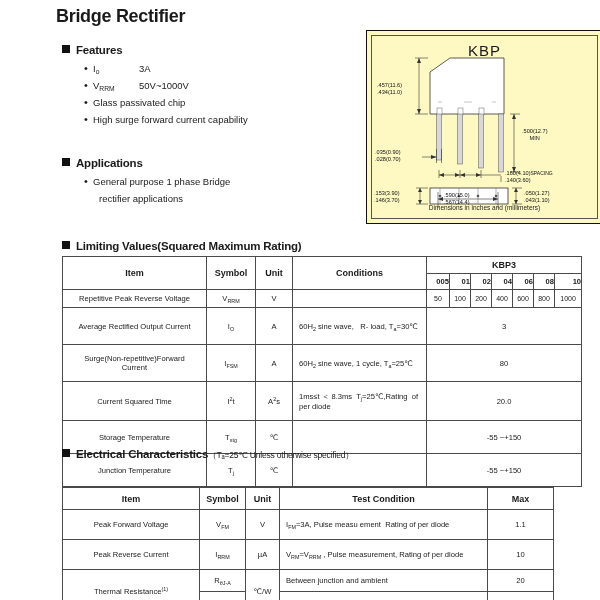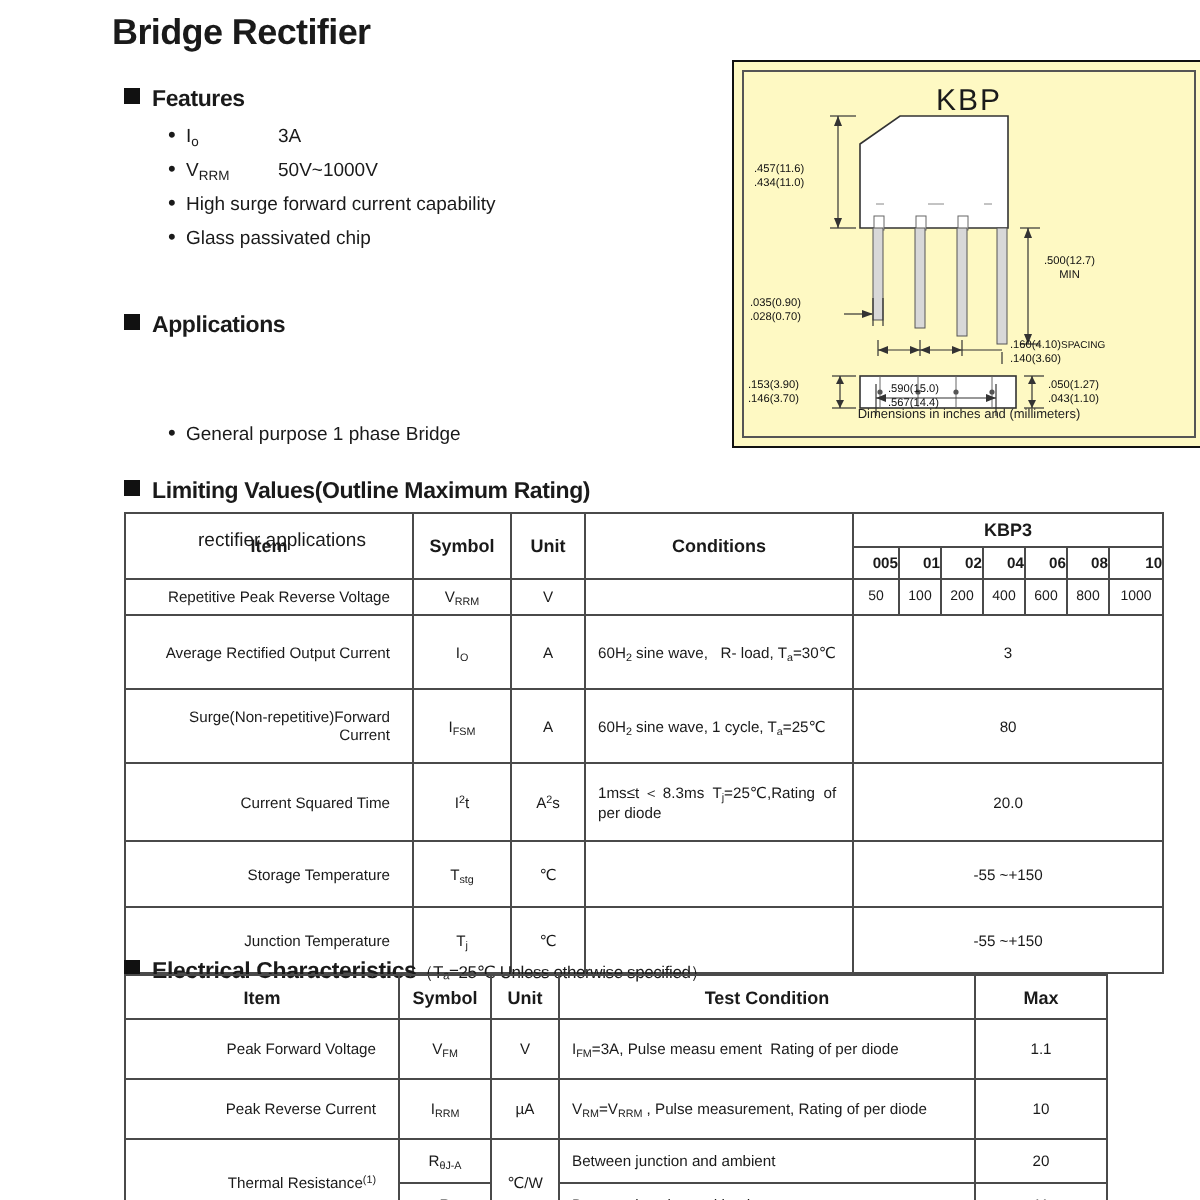--- a/index.html
+++ b/index.html
@@ -22,45 +22,45 @@
   .title{position:absolute;left:56px;top:6px;font-size:18px;font-weight:bold;letter-spacing:-0.3px;}
 
   
   .features-head{position:absolute;left:62px;top:44px;}
   .feat-list{position:absolute;left:84px;top:60px;width:260px;}
   .feat{font-size:9.5px;line-height:17px;white-space:nowrap;}
   .feat .dot{display:inline-block;width:9px;font-size:11px;line-height:17px;}
   .feat .nm{display:inline-block;width:46px;}
   .applications-head{position:absolute;left:62px;top:157px;}
   .app-list{position:absolute;left:84px;top:173px;width:260px;}
-  .app{font-size:9.5px;line-height:17px;margin-top:36px;}
+  .app{font-size:9.5px;line-height:17px;}
   .app .dot{display:inline-block;width:9px;font-size:11px;}
   .app-cont{margin-left:15px;}
 
   
   .outline-head{position:absolute;left:352px;top:14px;}
   .outline-box{position:absolute;left:366px;top:30px;width:235px;height:192px;border:1.4px solid #111;background:#fef9c3;}
   .outline-inner{position:absolute;left:4px;top:4px;right:4px;bottom:4px;border:1px solid #555;}
   .kbp-label{position:absolute;left:0;right:0;top:6px;text-align:center;font-size:15px;letter-spacing:1px;}
   .dimnote{position:absolute;left:0;right:0;bottom:7px;text-align:center;font-size:6.5px;color:#222;}
   .dl{position:absolute;font-size:5.6px;line-height:7px;color:#111;white-space:nowrap;}
   .dl.two{line-height:7.2px;}
   .tiny{font-size:5px;}
 
   
   .tbl-head-lv{position:absolute;left:62px;top:240px;}
-  .tbl-head-ec{position:absolute;left:62px;top:480px;}
+  .tbl-head-ec{position:absolute;left:62px;top:448px;}
   table{border-collapse:collapse;table-layout:fixed;}
   .lv{position:absolute;left:62px;top:256px;width:491px;}
   .ec{position:absolute;left:62px;top:487px;width:491px;}
   td,th{border:1px solid #4a4a4a;padding:0;font-weight:normal;}
   .hdr{font-weight:bold;font-size:9px;text-align:center;}
   .hdr-sm{font-weight:bold;font-size:7.6px;text-align:right;}
   .cell{font-size:7.6px;}
-  .c-item{padding:4px 11px;text-align:right;margin-top:32px;}
+  .c-item{padding:4px 11px;text-align:center;margin-top:32px;}
   .c-mid{text-align:center;}
   .c-cond{padding:3px 6px;text-align:left;}
   .c-val{text-align:center;font-size:7.6px;}
   .v-sm{font-size:7px;text-align:center;}
 </style>
 </head>
 <body>
 
 <div class="page">
 
@@ -71,24 +71,24 @@
   </div>
 
   <div class="feat-list">
     <div class="feat">
       <span class="dot">•</span><span class="nm">I<sub>o</sub></span><span>3A</span>
     </div>
     <div class="feat">
       <span class="dot">•</span><span class="nm">V<sub>RRM</sub></span><span>50V~1000V</span>
     </div>
     <div class="feat">
+      <span class="dot">•</span><span>Glass passivated chip</span>
+    </div>
+    <div class="feat">
       <span class="dot">•</span><span>High surge forward current capability</span>
-    </div>
-    <div class="feat">
-      <span class="dot">•</span><span>Glass passivated chip</span>
     </div>
   </div>
 
   <div class="applications-head sec-head">
     <span class="sq"></span><span>Applications</span>
   </div>
   <div class="app-list">
     <div class="app">
       <span class="dot">•</span><span>General purpose 1 phase Bridge</span>
     </div>
@@ -218,21 +218,21 @@
       <div class="dl two" style="left:152px;top:154px;">
         <span>.050(1.27)</span><br>
         <span>.043(1.10)</span>
       </div>
 
       <div class="dimnote">Dimensions in inches and (millimeters)</div>
     </div>
   </div>
 
   <div class="tbl-head-lv sec-head">
-    <span class="sq"></span><span>Limiting Values(Outline Maximum Rating)</span>
+    <span class="sq"></span><span>Limiting Values(Squared Maximum Rating)</span>
   </div>
 
   <table class="lv">
     <colgroup>
       <col style="width:144px">
         <col style="width:49px">
         <col style="width:37px">
         <col style="width:134px">
       <col style="width:23px">
         <col style="width:21px">

